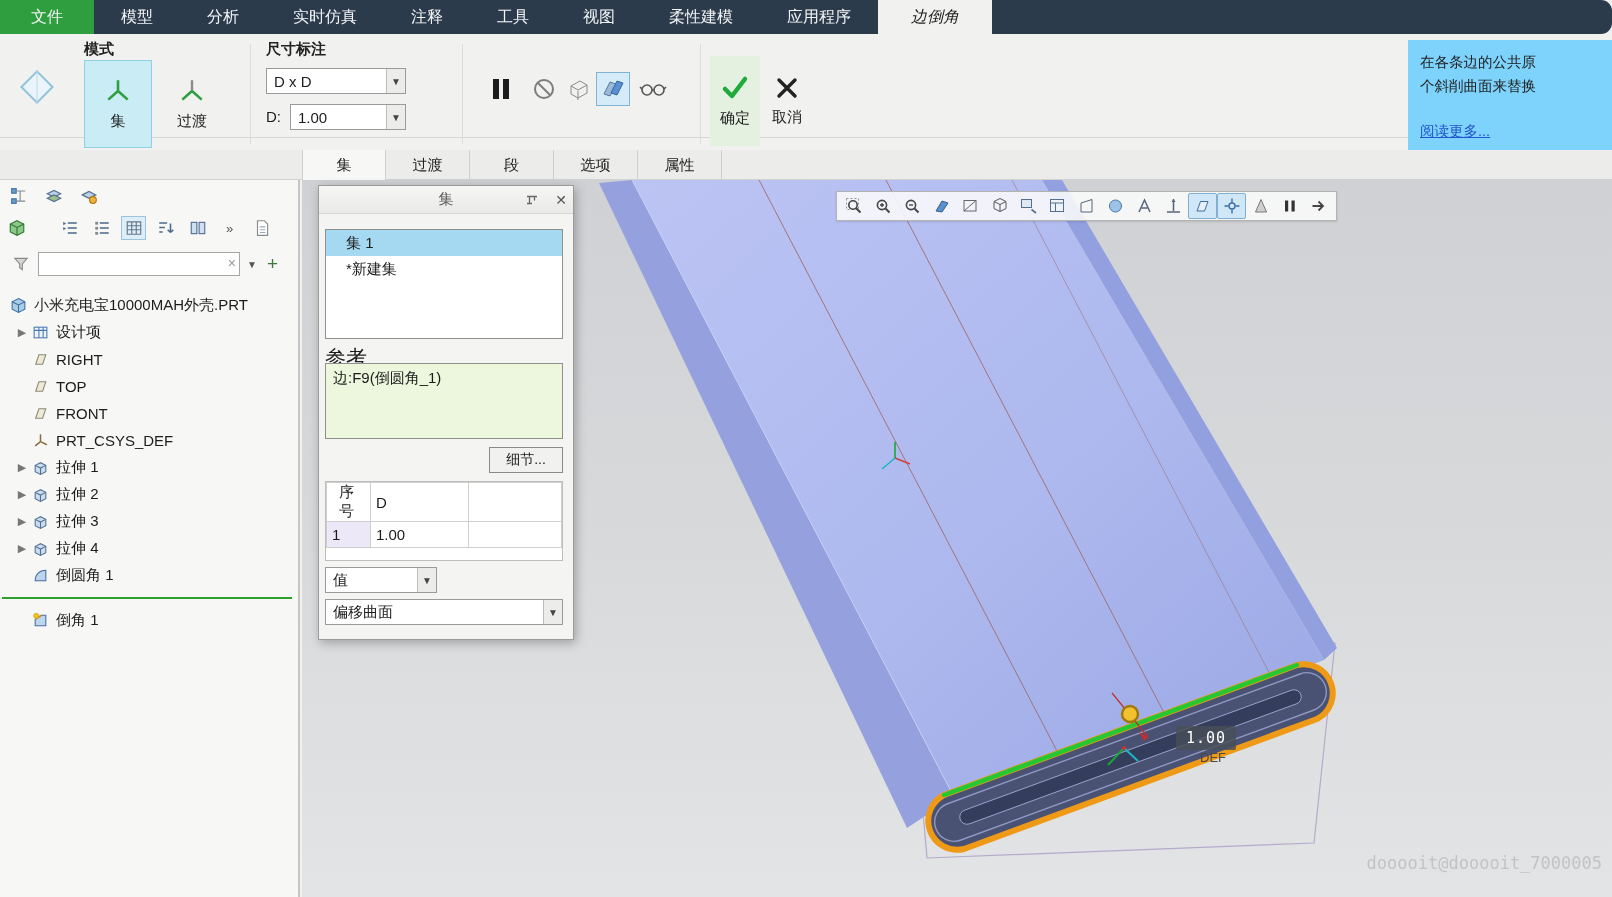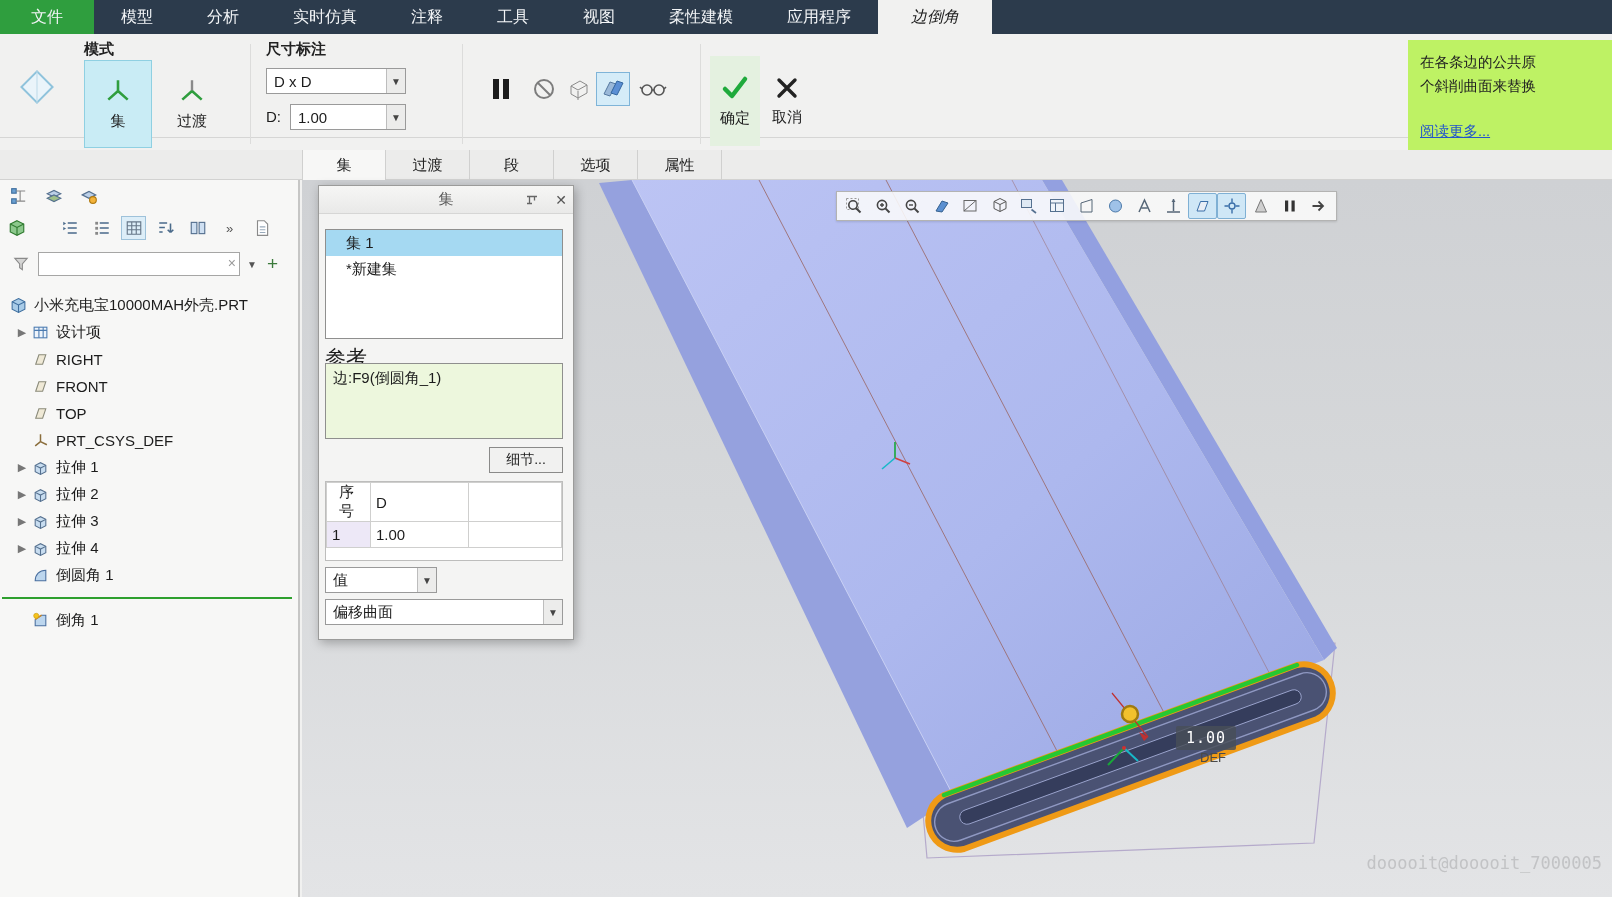--- a/index.html
+++ b/index.html
@@ -1,21 +1,21 @@
 <!DOCTYPE html>
 <html><head>
 <meta charset="utf-8">
 <style>
   * { margin:0; padding:0; box-sizing:border-box; }
   html,body { width:1612px; height:897px; }
   body { font-family:"Liberation Sans","DejaVu Sans",sans-serif; font-size:15px; color:#1c1c1c; }
   #app { position:relative; width:1612px; height:897px; overflow:hidden; background:#f1f1f0; }
 
   
-  #menubar { position:absolute; left:0; top:0; width:1612px; height:34px; background:#2c3b4c; display:flex; align-items:stretch; }
+  #menubar { position:absolute; left:0; top:0; width:1612px; height:34px; background:#2c3b4c; display:flex; align-items:stretch;border-radius:11px; }
   .mi { display:flex; align-items:center; padding:0 27px; color:#f2f4f6; font-size:16px; cursor:default; }
   .mi.file { background:#2f9e3e; padding:0 31px; }
   .mi.active { background:#f1f1f0; color:#1a1a1a; font-style:italic; padding:12px 33px; }
 
   
   #ribbon { position:absolute; left:0; top:34px; width:1612px; height:104px; background:#f1f1f0; border-bottom:1px solid #d6d6d5; }
   .rsep { position:absolute; top:10px; height:100px; width:1px; background:#dcdcdb; }
   .glabel { position:absolute; top:6px; font-weight:700; font-size:15px; color:#222; }
   .big-tool-icon { position:absolute; left:16px; top:30px; width:42px; height:46px; }
   .mode-btn { position:absolute; top:26px; width:68px; height:88px; display:flex; flex-direction:column; align-items:center; justify-content:center; gap:7px; font-size:15px; border:1px solid transparent; }
@@ -29,21 +29,21 @@
   .okcan { position:absolute; top:22px; width:50px; height:90px; display:flex; flex-direction:column; align-items:center; justify-content:center; gap:8px; font-size:15px; }
   .okcan.ok { background:#e4f1e0; }
 
   
   #tabstrip { position:absolute; left:0; top:150px; width:1612px; height:30px; background:#ececeb; border-bottom:1px solid #d2d2d1; }
   .dtab { position:absolute; top:0; width:84px; height:30px; line-height:29px; text-align:center; font-size:15px; border-right:1px solid #d0d0cf; color:#222; }
   .dtab:first-child { border-left:1px solid #d0d0cf; }
   .dtab.active { background:#f7f7f6; }
 
   
-  #help-panel { position:absolute; left:1408px; top:40px; width:204px; height:110px; background:#bef264; padding:10px 0 0 12px; overflow:hidden; }
+  #help-panel { position:absolute; left:1408px; top:40px; width:204px; height:110px; background:#7dd3fc; padding:10px 0 0 12px; overflow:hidden; }
   #help-panel .hline { font-size:14.5px; line-height:24px; white-space:nowrap; color:#222; }
   #help-panel .hlink { margin-top:24px; font-size:14.5px; color:#2255cc; text-decoration:underline; display:inline-block; }
 
   
   #navigator { position:absolute; left:0; top:180px; width:300px; height:717px; background:#f7f7f6; border-right:2px solid #c6c6c5; }
   .ntb { position:absolute; display:flex; align-items:center; }
   .nic { width:25px; height:24px; display:flex; align-items:center; justify-content:center; border:1px solid transparent; }
   .nic.pressed { background:#ddeef8; border-color:#9ec2da; }
   .more-glyph { font-size:13px; color:#555; }
   #filter-box { position:relative; width:202px; height:24px; background:#fff; border:1px solid #a6a6a5; }
@@ -342,31 +342,31 @@
         <span class="tlabel">RIGHT</span>
       </div>
       <div class="trow">
         <span class="pad14"></span>
           <span class="tarrow empty">▶</span>
         <span class="ticon">
           <svg width="17" height="17" viewBox="0 0 16 16">
               <path d="M3.5 12.5 6.5 3.5h6.5l-3 9z" fill="#efe9d6" stroke="#8a8a7a"></path>
             </svg>
         </span>
+        <span class="tlabel">TOP</span>
+      </div>
+      <div class="trow">
+        <span class="pad14"></span>
+          <span class="tarrow empty">▶</span>
+        <span class="ticon">
+          <svg width="17" height="17" viewBox="0 0 16 16">
+              <path d="M3.5 12.5 6.5 3.5h6.5l-3 9z" fill="#efe9d6" stroke="#8a8a7a"></path>
+            </svg>
+        </span>
         <span class="tlabel">FRONT</span>
-      </div>
-      <div class="trow">
-        <span class="pad14"></span>
-          <span class="tarrow empty">▶</span>
-        <span class="ticon">
-          <svg width="17" height="17" viewBox="0 0 16 16">
-              <path d="M3.5 12.5 6.5 3.5h6.5l-3 9z" fill="#efe9d6" stroke="#8a8a7a"></path>
-            </svg>
-        </span>
-        <span class="tlabel">TOP</span>
       </div>
       <div class="trow">
         <span class="pad14"></span>
           <span class="tarrow empty">▶</span>
         <span class="ticon">
           <svg width="17" height="17" viewBox="0 0 16 16">
               <path d="M8 2v7M8 9 3 13M8 9l6 3" stroke="#8a6d3b" stroke-width="1.4" fill="none"></path>
             </svg>
         </span>
         <span class="tlabel">PRT_CSYS_DEF</span>

